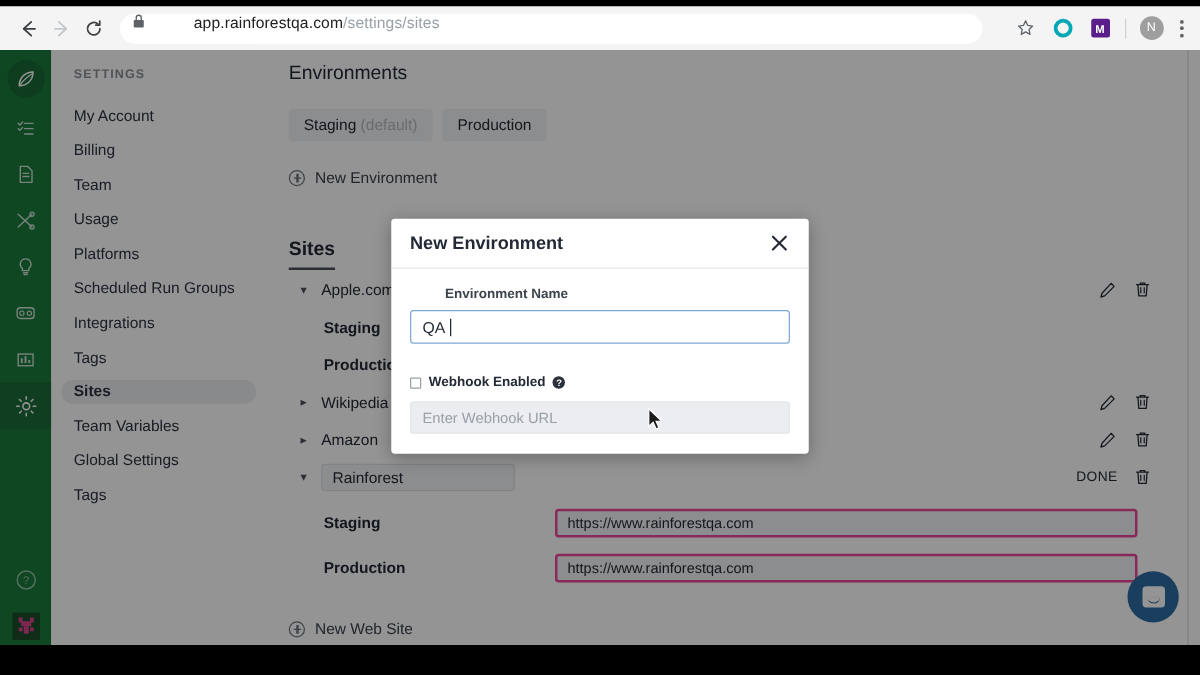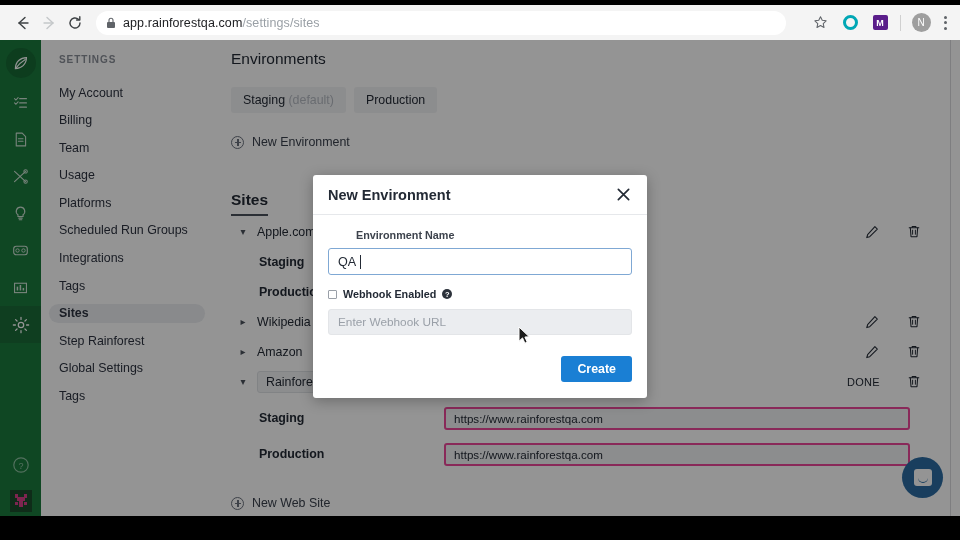--- a/index.html
+++ b/index.html
@@ -14,22 +14,22 @@
   
   .top-black { position:absolute; top:0; left:0; width:960px; height:5px; background:#000; }
   .browser-toolbar {
     position:absolute; top:5px; left:0; width:960px; height:35px;
     background:#f4f4f4; display:flex; align-items:center; padding:0 10px;
   }
   .nav-btn { width:26px; height:26px; display:flex; align-items:center; justify-content:center; cursor:pointer; }
   .nav-btn svg { display:block; }
   .omnibox {
     flex:1; height:24px; margin-left:8px; margin-right:8px;
-    background:#fff; border-radius:12px; display:flex; align-items:center;
-    padding:0 10px; max-width:690px;
+    background:#fff; border-radius:12px; display:flex; align-items:flex-start;
+    padding:0 10px; max-width:690px;gap:32px;
   }
   .lock-ico { margin-right:7px; display:flex; align-items:center; }
   .url-text { font-size:12.5px; color:#202124; letter-spacing:0.1px; white-space:nowrap; }
   .url-text .dim { color:#9aa0a6; }
   .tb-icons { display:flex; align-items:center; gap:10px; margin-left:auto; }
   .tb-ico { width:20px; height:20px; display:flex; align-items:center; justify-content:center; cursor:pointer; }
   .ext-teal { width:15px; height:15px; border-radius:50%; border:3px solid #00a7b5; }
   .ext-purple { width:15px; height:15px; border-radius:2px; background:#5a1d8a;
     color:#fff; font-size:9px; font-weight:bold; display:flex; align-items:center; justify-content:center; }
   .profile-av { width:19px; height:19px; border-radius:50%; background:#9e9e9e; color:#fff;
@@ -76,21 +76,21 @@
 
   .sites-head { margin-top:42px; font-size:15.5px; color:#232a35; font-weight:bold;
      display:inline-block; padding-bottom:5px; border-bottom:2px solid #4a515c; }
 
   .site-row { display:flex; align-items:center; height:29px; margin-top:1px; }
   .chev { width:24px; text-align:center; font-size:10px; color:#4a515c; cursor:pointer; }
   .site-name { font-size:12.4px; color:#232a35; margin-left:2px; }
   .site-name.sub { margin-left:28px; font-weight:bold; }
   .name-input { margin-left:2px; height:22px; width:155px; background:#f2f3f5; border:1px solid #dfe2e6;
      border-radius:3px; font-size:12.4px; color:#232a35; padding:0 8px; display:flex; align-items:center; }
-  .row-actions { margin-left:auto; display:flex; align-items:center; gap:26px; padding-right:12px;justify-content:space-between; }
+  .row-actions { margin-left:auto; display:flex; align-items:center; gap:12px; padding-right:12px;justify-content:space-between; }
   .icon-btn { cursor:pointer; display:flex; align-items:center; justify-content:center; width:16px; height:16px; }
   .done-txt { font-size:11px; color:#232a35; letter-spacing:0.3px; cursor:pointer; }
 
   .url-row { display:flex; align-items:center; height:28px; margin-top:8px; }
   .url-label { font-size:12.4px; color:#232a35; font-weight:bold; margin-left:28px; width:185px; }
   .url-input { flex:1; height:23px; background:#f2f3f5; border:2px solid #ec4899; border-radius:3px;
      font-size:11.6px; color:#232a35; padding:0 8px; display:flex; align-items:center; max-width:466px; }
 
   .addsite { margin-top:28px; }
 
@@ -115,21 +115,21 @@
   .modal-title { font-size:14.5px; font-weight:bold; color:#232a35; }
   .modal-close { margin-left:auto; cursor:pointer; width:18px; height:18px;
      display:flex; align-items:center; justify-content:center; }
   .modal-body { padding:14px 15px 16px 15px; }
   .field-label { font-size:10.8px; color:#3d434d; font-weight:600; margin-bottom:7px;padding-left:28px; }
   .text-input { height:27px; border:1.5px solid #7fa8d4; border-radius:3px; display:flex;
      align-items:center; padding:0 9px; font-size:12.6px; color:#232a35; background:#fff; }
   .caret { display:inline-block; width:1px; height:14px; background:#232a35; margin-left:4px;
      animation:blink 1s step-end infinite; }
   @keyframes blink { 50% { opacity:0; } }
-  .checkrow { display:flex; align-items:center; gap:6px; margin-top:13px; }
+  .checkrow { display:flex; align-items:center; gap:6px; margin-top:25px; }
   .cbox { width:9px; height:9px; border:1px solid #9aa0a8; background:#fff; border-radius:1px; cursor:pointer; }
   .check-label { font-size:10.8px; font-weight:bold; color:#232a35; }
   .help-dot { width:10px; height:10px; border-radius:50%; background:#2c323b; color:#fff;
      font-size:7.5px; font-weight:bold; display:flex; align-items:center; justify-content:center; cursor:pointer; }
   .webhook-input { margin-top:9px; height:26px; background:#ebedf0; border:1px solid #e3e5e8;
      border-radius:3px; display:flex; align-items:center; padding:0 9px; font-size:11.8px; color:#9aa0a8; }
   .btn-row { display:flex; justify-content:flex-end; margin-top:21px; }
   .btn-create { background:#1a7fd4; color:#fff; font-size:12.4px; font-weight:600;
      padding:6px 16px; border-radius:3px; border:none; cursor:pointer; font-family:"Liberation Sans",sans-serif; }
 
@@ -283,21 +283,21 @@
       <div class="nav-list">
         <div class="nav-item">My Account</div>
         <div class="nav-item">Billing</div>
         <div class="nav-item">Team</div>
         <div class="nav-item">Usage</div>
         <div class="nav-item">Platforms</div>
         <div class="nav-item">Scheduled Run Groups</div>
         <div class="nav-item">Integrations</div>
         <div class="nav-item">Tags</div>
         <div class="nav-item selected">Sites</div>
-        <div class="nav-item">Step Rainforest</div>
+        <div class="nav-item">Team Variables</div>
         <div class="nav-item">Global Settings</div>
         <div class="nav-item">Tags</div>
       </div>
     </div>
 
     <div class="content">
       <div class="content-inner">
 
         <div class="sec-title">Environments</div>
 
@@ -444,23 +444,20 @@
           <span class="caret"></span>
       </div>
       <div class="checkrow">
         <span class="cbox"></span>
         <span class="check-label">Webhook Enabled</span>
         <span class="help-dot">?</span>
       </div>
       <div class="webhook-input">
         <span>Enter Webhook URL</span>
       </div>
-      <div class="btn-row">
-        <button class="btn-create">Create</button>
-      </div>
     </div>
   </div>
 
   <span class="cursor-arrow">
     <svg width="13" height="19" viewBox="0 0 13 19">
         <path d="M1 1 L1 15.2 L4.5 11.9 L6.9 17.2 L9.2 16.1 L6.9 11 L11.3 10.8 Z" fill="#1c1c1c" stroke="#ffffff" stroke-width="1"></path>
       </svg>
   </span>
 
   <div class="bottom-black"></div>

